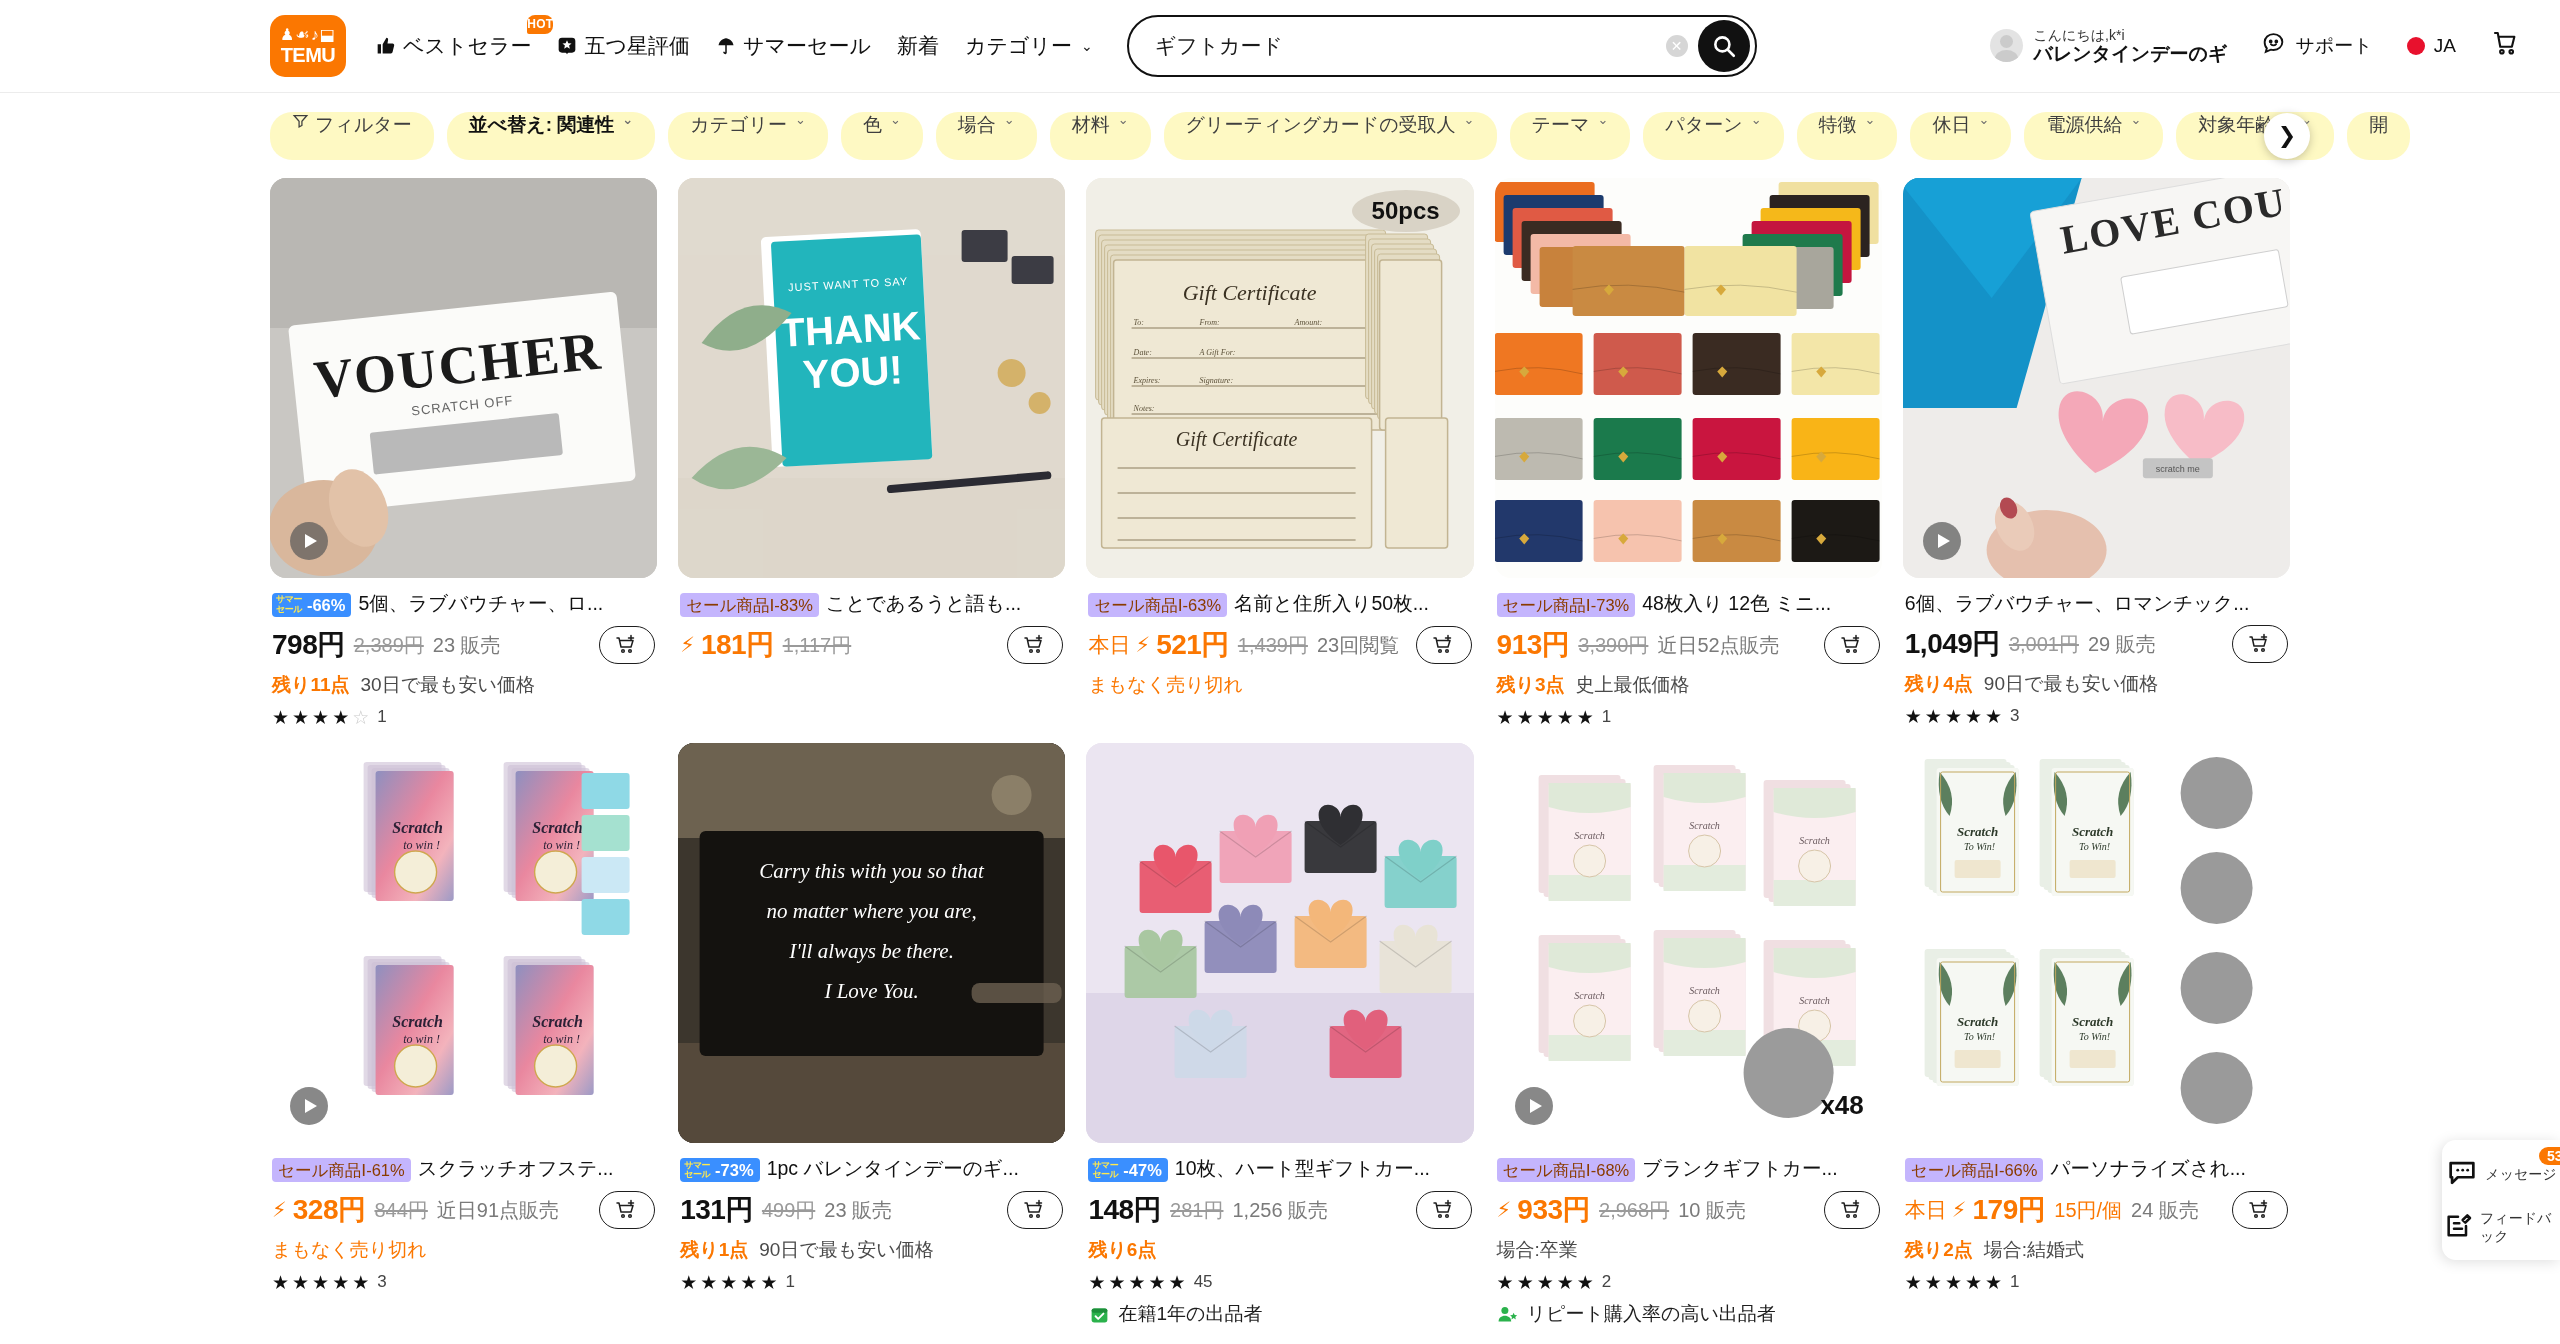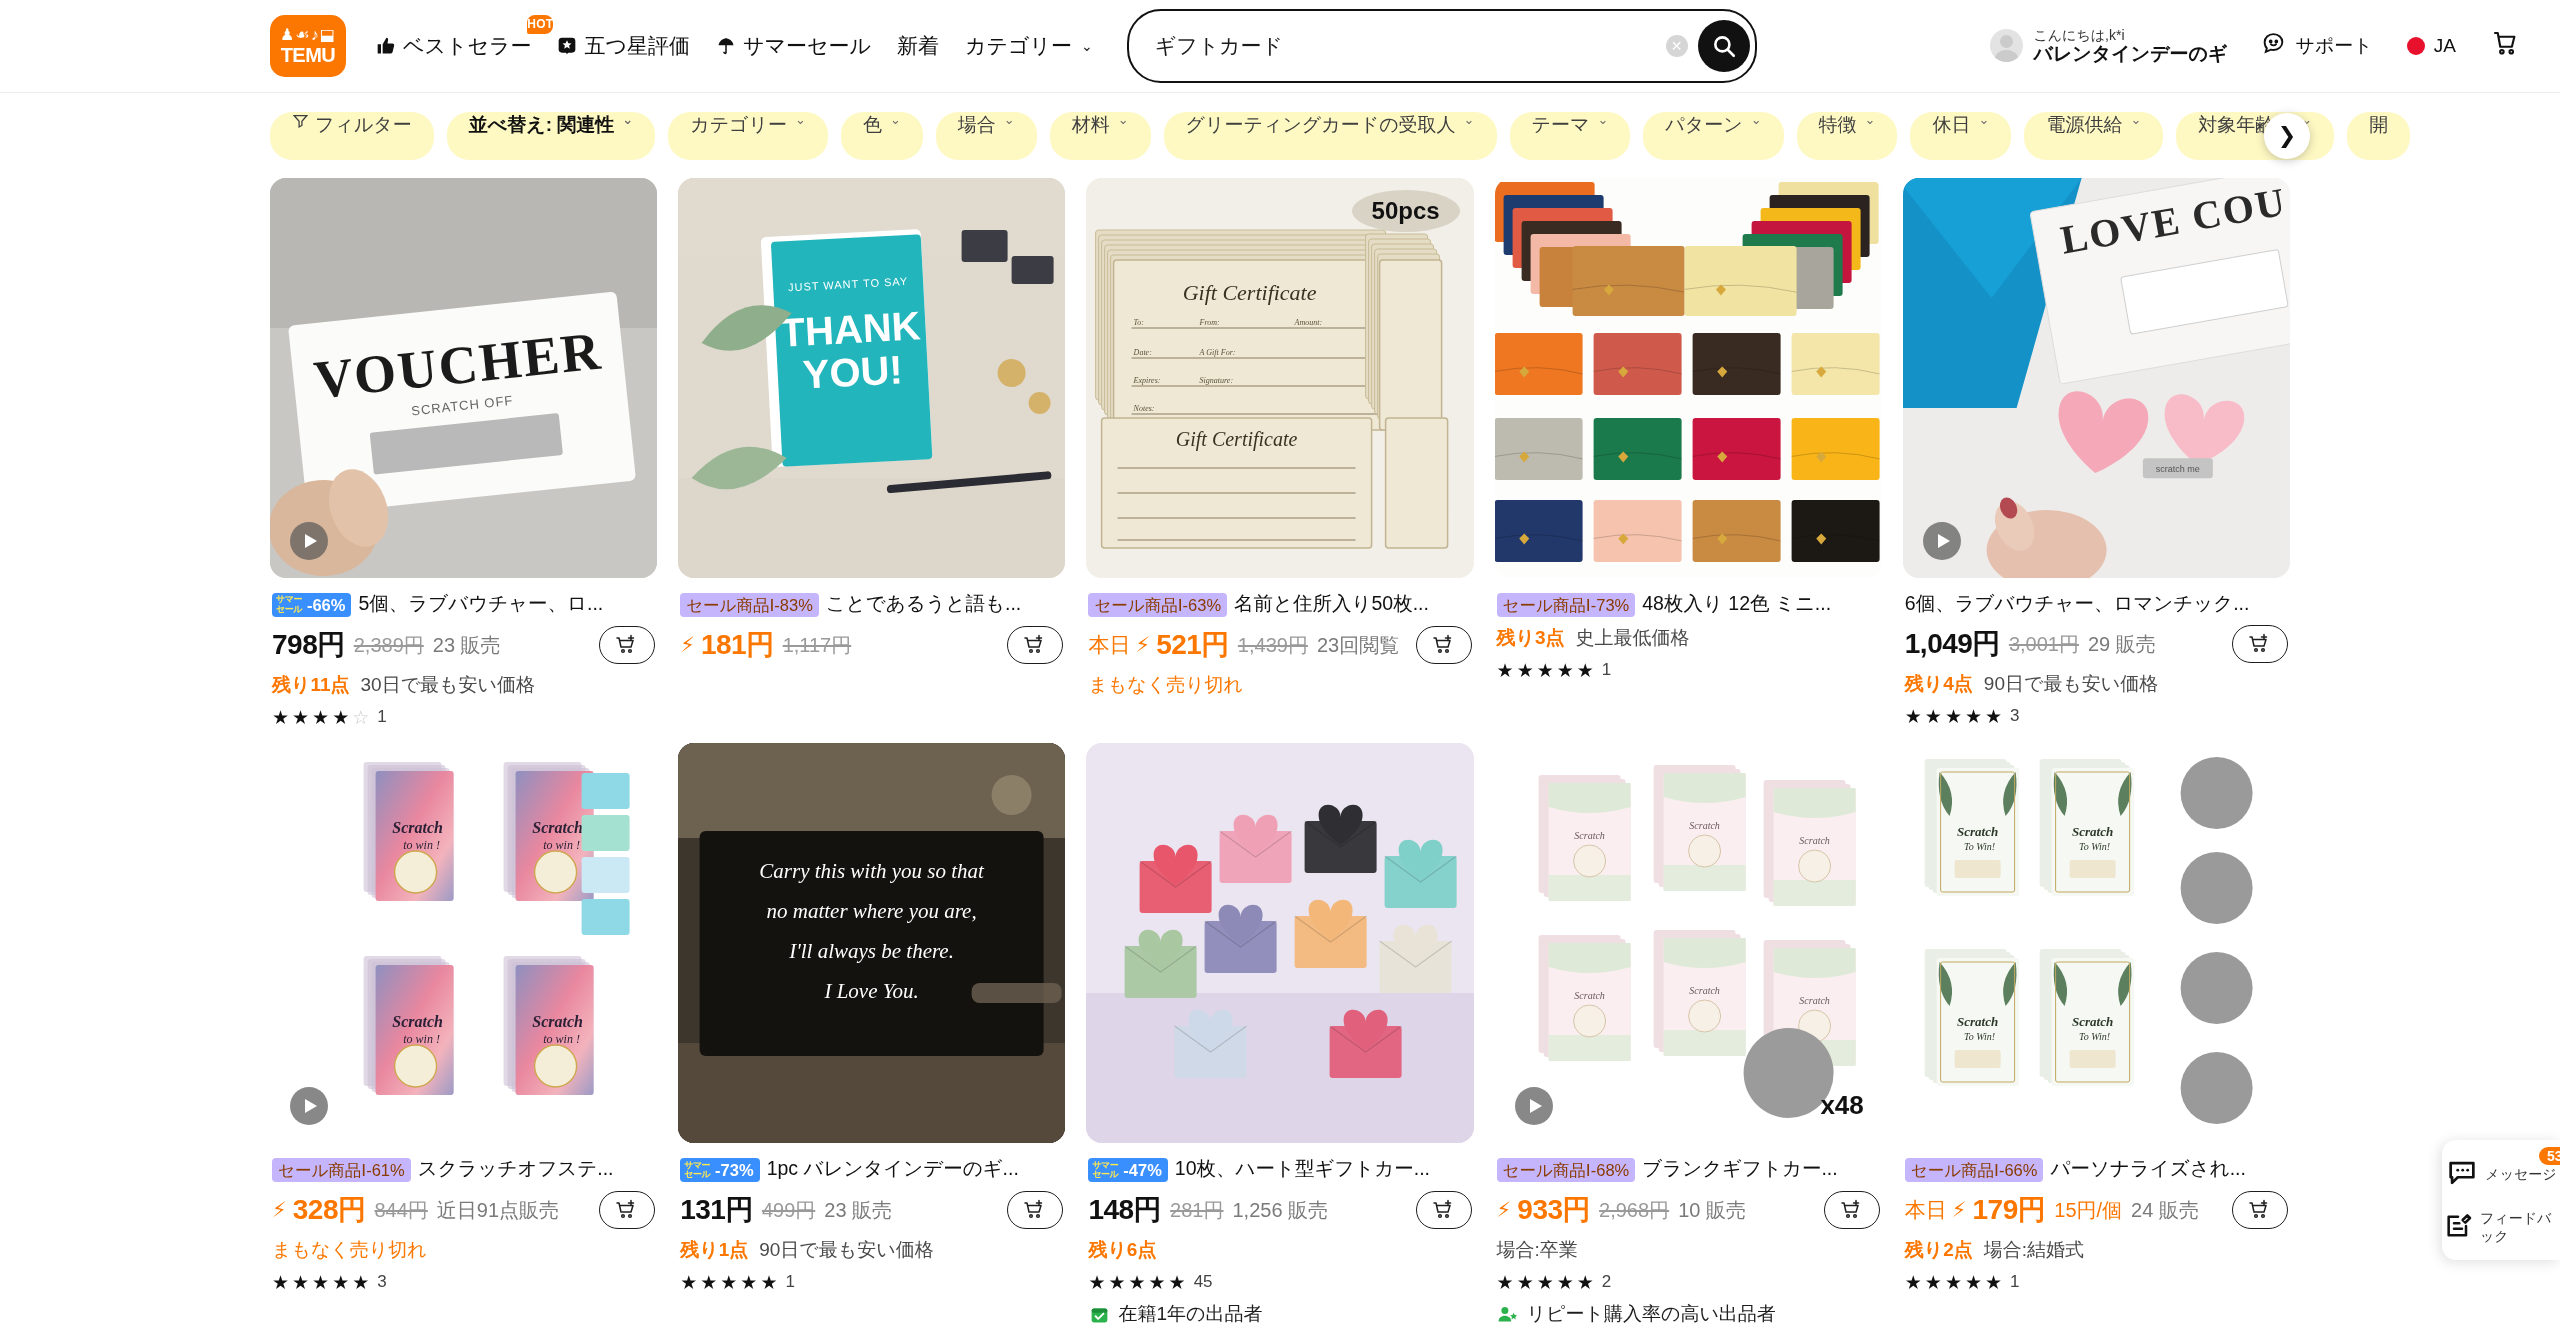--- a/index.html
+++ b/index.html
@@ -58,21 +58,21 @@
     padding: 2px 0; line-height: 1.25;
     letter-spacing: 0.3px;
   }
   .chev { font-size: 14px; color: #222; margin-left: 2px; }
 
   
   .search-wrap {
     flex: 0 0 auto;
     margin-left: 34px;
     width: 630px;
-    height: 74px;
+    height: 62px;
     border: 2px solid #111;
     border-radius: 34px;
     display: flex; align-items: center;
     padding-left: 26px; padding-right: 5px;
     background: #fff;
     position: relative;
   }
   .search-input {
     flex: 1; border: none; outline: none;
     font-size: 21px; color: #1b1b1b;
@@ -740,20 +740,35 @@
           </g>
         </svg>
       
       
       
     </div>
     <div class="info">
       <div class="title-line">
         <span class="tag sale">セール商品Ⅰ-73%</span><span>48枚入り 12色 ミニ...</span>
       </div>
+      <div class="price-row">
+
+        <span class="price-main orange">913円</span>
+        <span class="price-old">3,390円</span>
+
+        <span class="sold">近日52点販売</span>
+        <div class="cart-btn">
+            <svg width="26" height="24" viewBox="0 0 26 24" fill="none" stroke="#1e1e1e" stroke-width="1.5" stroke-linecap="round" stroke-linejoin="round">
+  <path d="M3 5h2l2 9h10l2-6.5H6.5"></path>
+              <circle cx="9" cy="18" r="1.3"></circle>
+              <circle cx="16" cy="18" r="1.3"></circle>
+  <path d="M17 2.5v5M14.5 5h5"></path>
+            </svg>
+          </div>
+      </div>
       <div class="meta-row">
         <span class="stock">残り3点</span>
 
         <span class="lowest">史上最低価格</span>
       </div>
       <div class="stars-row">
           <span class="star">★</span>
           <span class="star">★</span>
           <span class="star">★</span>
           <span class="star">★</span>

